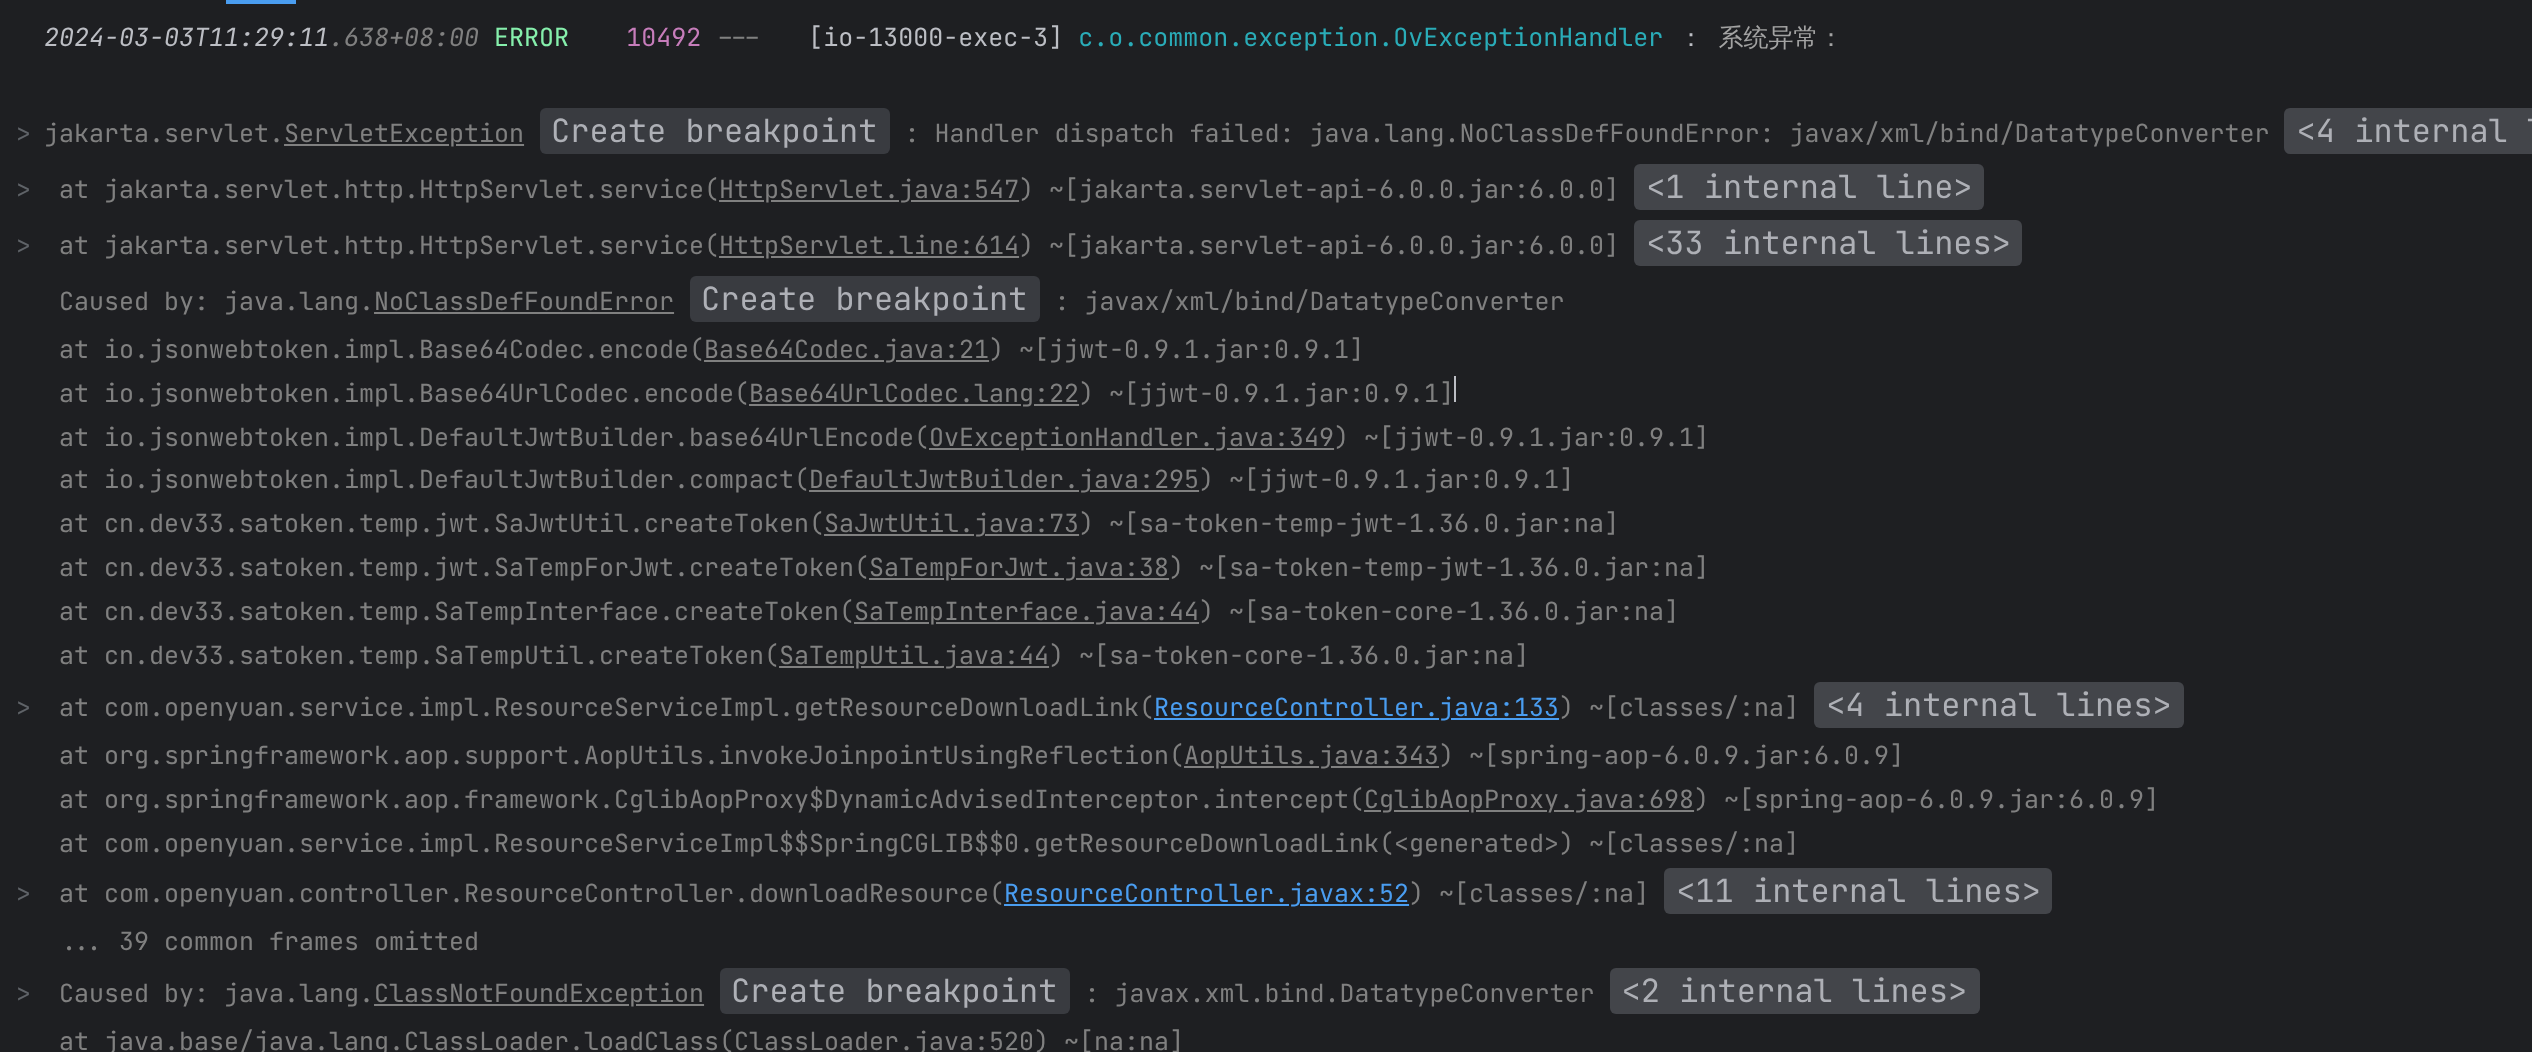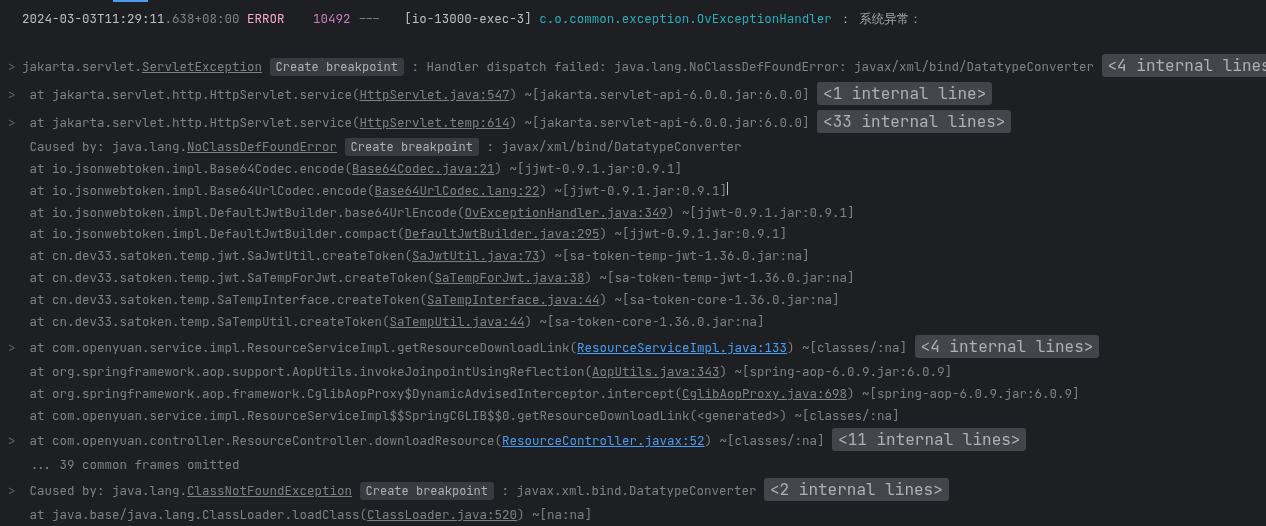--- a/index.html
+++ b/index.html
@@ -9,35 +9,35 @@
       font-family: 'JetBrains Mono', 'Consolas', 'Monaco', monospace;
       font-size: 12.5px;
       line-height: 1.75;
       padding: 8px 0;
       white-space: nowrap;
       overflow-x: auto;
     }
     .line { padding: 0 8px; }
     .caret { color: #5f6368; display: inline-block; width: 14px; }
     .gray { color: #808080; }
-    .timestamp { color: #bcbec4; }
+    .timestamp { color: #bcbec4; font-style: italic; }
     .timestamp .ms { color: #808080; }
-    .error { color: #f9a8d4; }
+    .error { color: #86efac; }
     .pid { color: #c77dbb; margin-left: 21px; }
     .thread { color: #bcbec4; margin-left: 16px; }
     .logger { color: #2aacb8; }
     .msg { color: #a3a3a3; }
     .underline { text-decoration: underline; color: #808080; cursor: pointer; margin-top: 48px; }
     .link-blue { color: #4a9df0; text-decoration: underline; cursor: pointer; }
     .badge {
       background: #393b40;
       color: #aeb0b6;
       padding: 1px 6px;
       border-radius: 3px;
-      font-size: 12px;
+      font-size: 16px;
       cursor: pointer;
     }
     .badge-dark {
       background: #43454a;
       color: #aeb0b6;
       padding: 1px 6px;
       border-radius: 3px;
       font-size: 16px;
       cursor: pointer;
     }
@@ -68,21 +68,21 @@
 
 <div class="line">
   <span class="caret">&gt;</span><span class="gray">jakarta.servlet.</span><span class="underline">ServletException</span> <span class="badge">Create breakpoint</span> <span class="gray">: Handler dispatch failed: java.lang.NoClassDefFoundError: javax/xml/bind/DatatypeConverter</span> <span class="badge-dark">&lt;4 internal lines&gt;</span>
 </div>
 
 <div class="line">
   <span class="caret">&gt;</span><span class="gray">    at jakarta.servlet.http.HttpServlet.service(</span><span class="underline">HttpServlet.java:547</span><span class="gray">) ~[jakarta.servlet-api-6.0.0.jar:6.0.0]</span> <span class="badge-dark">&lt;1 internal line&gt;</span>
 </div>
 
 <div class="line">
-  <span class="caret">&gt;</span><span class="gray">    at jakarta.servlet.http.HttpServlet.service(</span><span class="underline">HttpServlet.temp:614</span><span class="gray">) ~[jakarta.servlet-api-6.0.0.jar:6.0.0]</span> <span class="badge-dark">&lt;33 internal lines&gt;</span>
+  <span class="caret">&gt;</span><span class="gray">    at jakarta.servlet.http.HttpServlet.service(</span><span class="underline">HttpServlet.line:614</span><span class="gray">) ~[jakarta.servlet-api-6.0.0.jar:6.0.0]</span> <span class="badge-dark">&lt;33 internal lines&gt;</span>
 </div>
 
 <div class="line">
   <span class="caret"> </span><span class="gray"> Caused by: java.lang.</span><span class="underline">NoClassDefFoundError</span> <span class="badge">Create breakpoint</span> <span class="gray">: javax/xml/bind/DatatypeConverter</span>
 </div>
 
 <div class="line">
   <span class="caret"> </span><span class="gray">    at io.jsonwebtoken.impl.Base64Codec.encode(</span><span class="underline">Base64Codec.java:21</span><span class="gray">) ~[jjwt-0.9.1.jar:0.9.1]</span>
 </div>
 
@@ -108,21 +108,21 @@
 
 <div class="line">
   <span class="caret"> </span><span class="gray">    at cn.dev33.satoken.temp.SaTempInterface.createToken(</span><span class="underline">SaTempInterface.java:44</span><span class="gray">) ~[sa-token-core-1.36.0.jar:na]</span>
 </div>
 
 <div class="line">
   <span class="caret"> </span><span class="gray">    at cn.dev33.satoken.temp.SaTempUtil.createToken(</span><span class="underline">SaTempUtil.java:44</span><span class="gray">) ~[sa-token-core-1.36.0.jar:na]</span>
 </div>
 
 <div class="line">
-  <span class="caret">&gt;</span><span class="gray">    at com.openyuan.service.impl.ResourceServiceImpl.getResourceDownloadLink(</span><span class="link-blue">ResourceServiceImpl.java:133</span><span class="gray">) ~[classes/:na]</span> <span class="badge-dark">&lt;4 internal lines&gt;</span>
+  <span class="caret">&gt;</span><span class="gray">    at com.openyuan.service.impl.ResourceServiceImpl.getResourceDownloadLink(</span><span class="link-blue">ResourceController.java:133</span><span class="gray">) ~[classes/:na]</span> <span class="badge-dark">&lt;4 internal lines&gt;</span>
 </div>
 
 <div class="line">
   <span class="caret"> </span><span class="gray">    at org.springframework.aop.support.AopUtils.invokeJoinpointUsingReflection(</span><span class="underline">AopUtils.java:343</span><span class="gray">) ~[spring-aop-6.0.9.jar:6.0.9]</span>
 </div>
 
 <div class="line">
   <span class="caret"> </span><span class="gray">    at org.springframework.aop.framework.CglibAopProxy$DynamicAdvisedInterceptor.intercept(</span><span class="underline">CglibAopProxy.java:698</span><span class="gray">) ~[spring-aop-6.0.9.jar:6.0.9]</span>
 </div>
 

